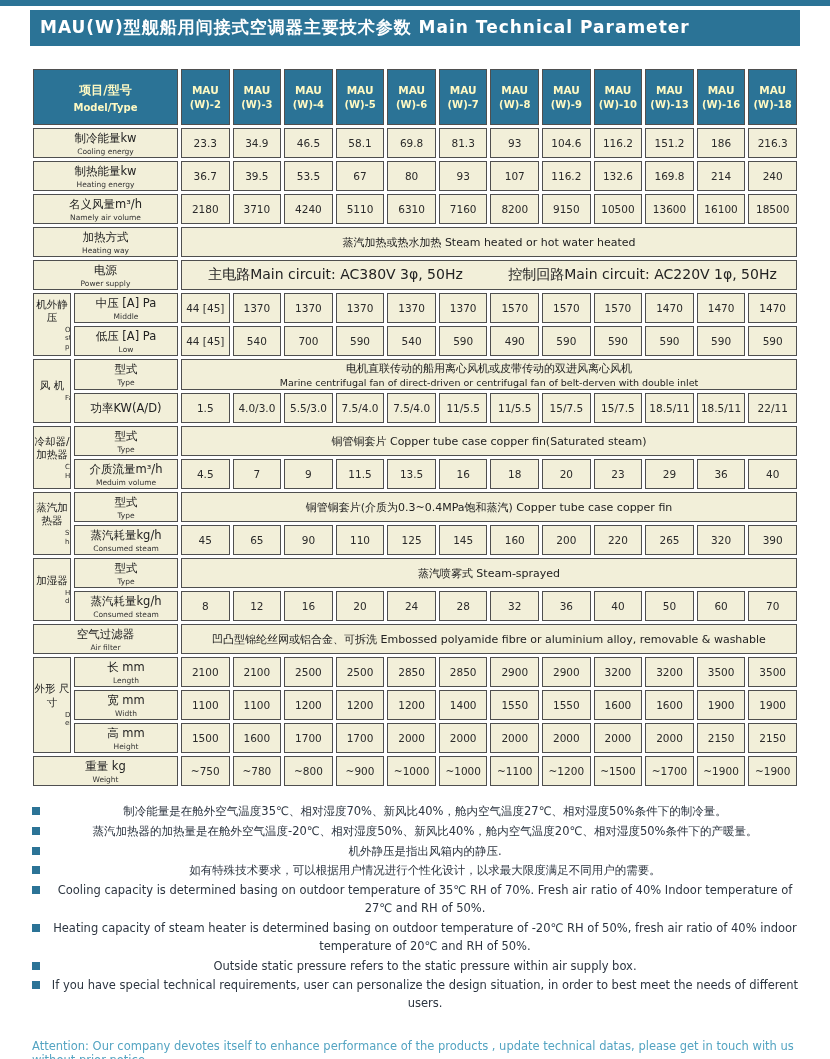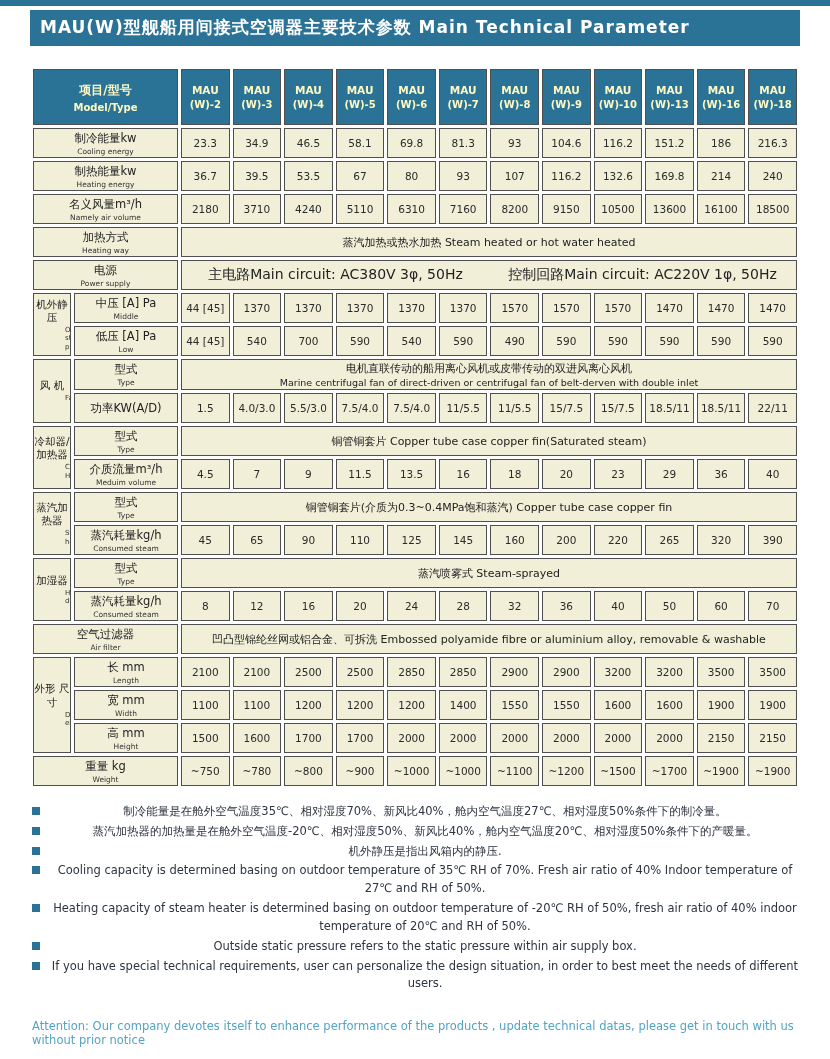--- a/index.html
+++ b/index.html
@@ -497,20 +497,21 @@
           <td class="value-cell">~1900</td>
         </tr>
       </tbody>
   </table>
 </div>
 
 <div class="notes">
     <div class="note-item"><span class="bullet"></span>制冷能量是在舱外空气温度35℃、相对湿度70%、新风比40%，舱内空气温度27℃、相对湿度50%条件下的制冷量。</div>
     <div class="note-item"><span class="bullet"></span>蒸汽加热器的加热量是在舱外空气温度-20℃、相对湿度50%、新风比40%，舱内空气温度20℃、相对湿度50%条件下的产暖量。</div>
     <div class="note-item"><span class="bullet"></span>机外静压是指出风箱内的静压.</div>
+    <div class="note-item"><span class="bullet"></span>如有特殊技术要求，可以根据用户情况进行个性化设计，以求最大限度满足不同用户的需要。</div>
     <div class="note-item"><span class="bullet"></span>Cooling capacity is determined basing on outdoor temperature of 35℃ RH of 70%. Fresh air ratio of 40% Indoor temperature of 27℃ and RH of 50%.</div>
     <div class="note-item"><span class="bullet"></span>Heating capacity of steam heater is determined basing on outdoor temperature of -20℃ RH of 50%, fresh air ratio of 40% indoor temperature of 20℃ and RH of 50%.</div>
     <div class="note-item"><span class="bullet"></span>Outside static pressure refers to the static pressure within air supply box.</div>
     <div class="note-item"><span class="bullet"></span>If you have special technical requirements, user can personalize the design situation, in order to best meet the needs of different users.</div>
   </div>
 
 <div class="footer">
   <div class="footer-en">Attention: Our company devotes itself to enhance performance of the products , update technical datas, please get in touch with us without prior notice</div>
 </div>
 

